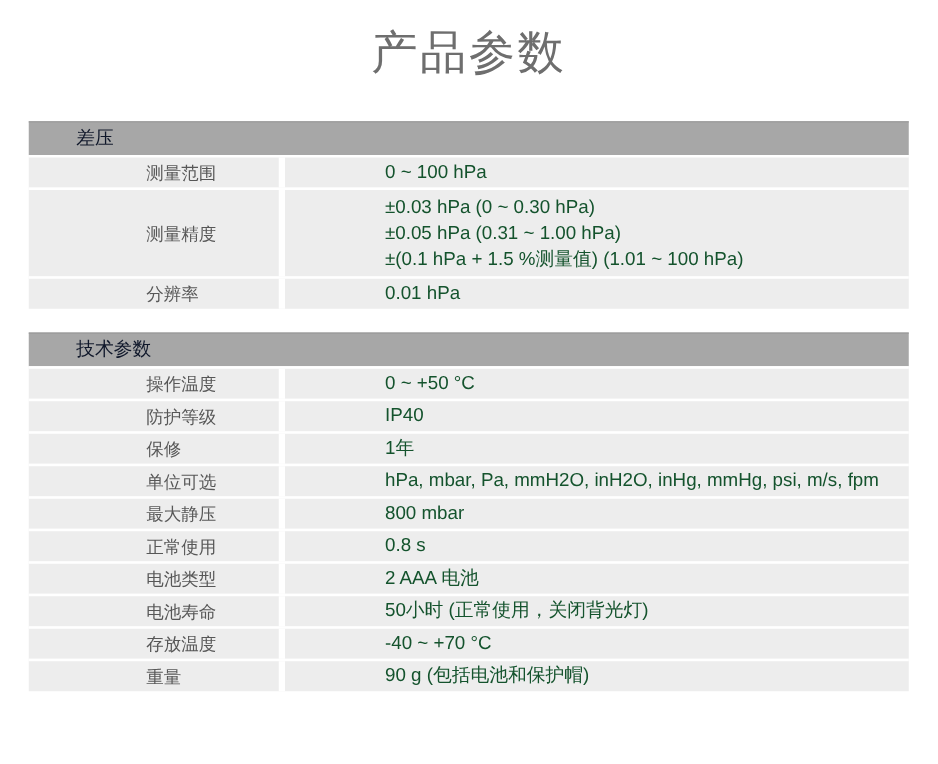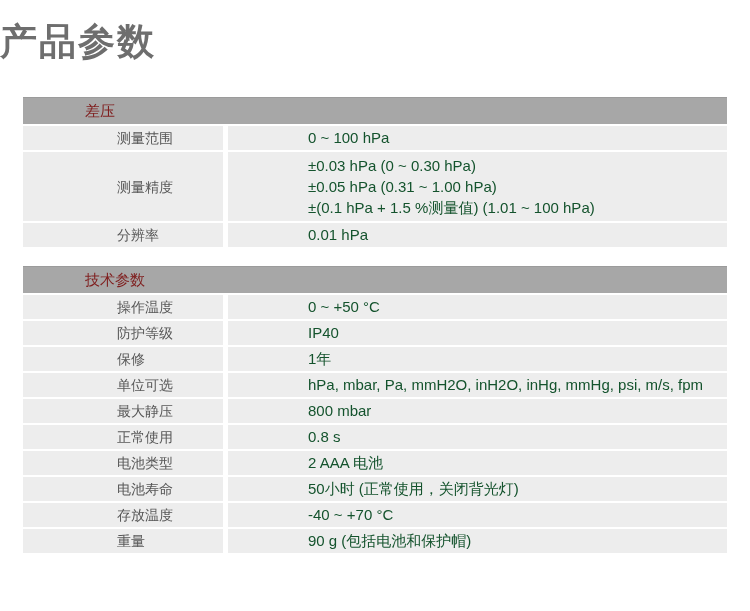--- a/index.html
+++ b/index.html
@@ -8,45 +8,46 @@
     background: #ffffff;
   }
   body {
     width: 750px;
     height: 611px;
     font-family: "Liberation Sans", "DejaVu Sans", sans-serif;
     overflow: hidden;
   }
   .page-title {
     margin: 20px 0 0 0;
+    text-align: center;
     font-size: 37px;
-    font-weight: bold;
+    font-weight: normal;
     color: #6e6e6e;
     letter-spacing: 2px;
     line-height: 43px;
   }
   .tables-wrap {
     margin: 0 23px;
     width: 704px;
   }
   .spec-table {
     margin-top: 19px;
   }
   .spec-table:first-child {
     margin-top: 34px;
   }
   .table-header {
     height: 26px;
     line-height: 26px;
     background: #a7a7a7;
     border-top: 1px solid #9b9b9b;
     box-sizing: content-box;
-    color: #7f1d1d;
+    color: #0f172a;
     font-size: 15px;
-    padding-left: 62px;
+    padding-left: 38px;
   }
   .table-row {
     display: flex;
     background: #ededed;
     border-top: 2px solid #ffffff;
     align-items: center;
   }
   .cell {
     box-sizing: border-box;
   }

